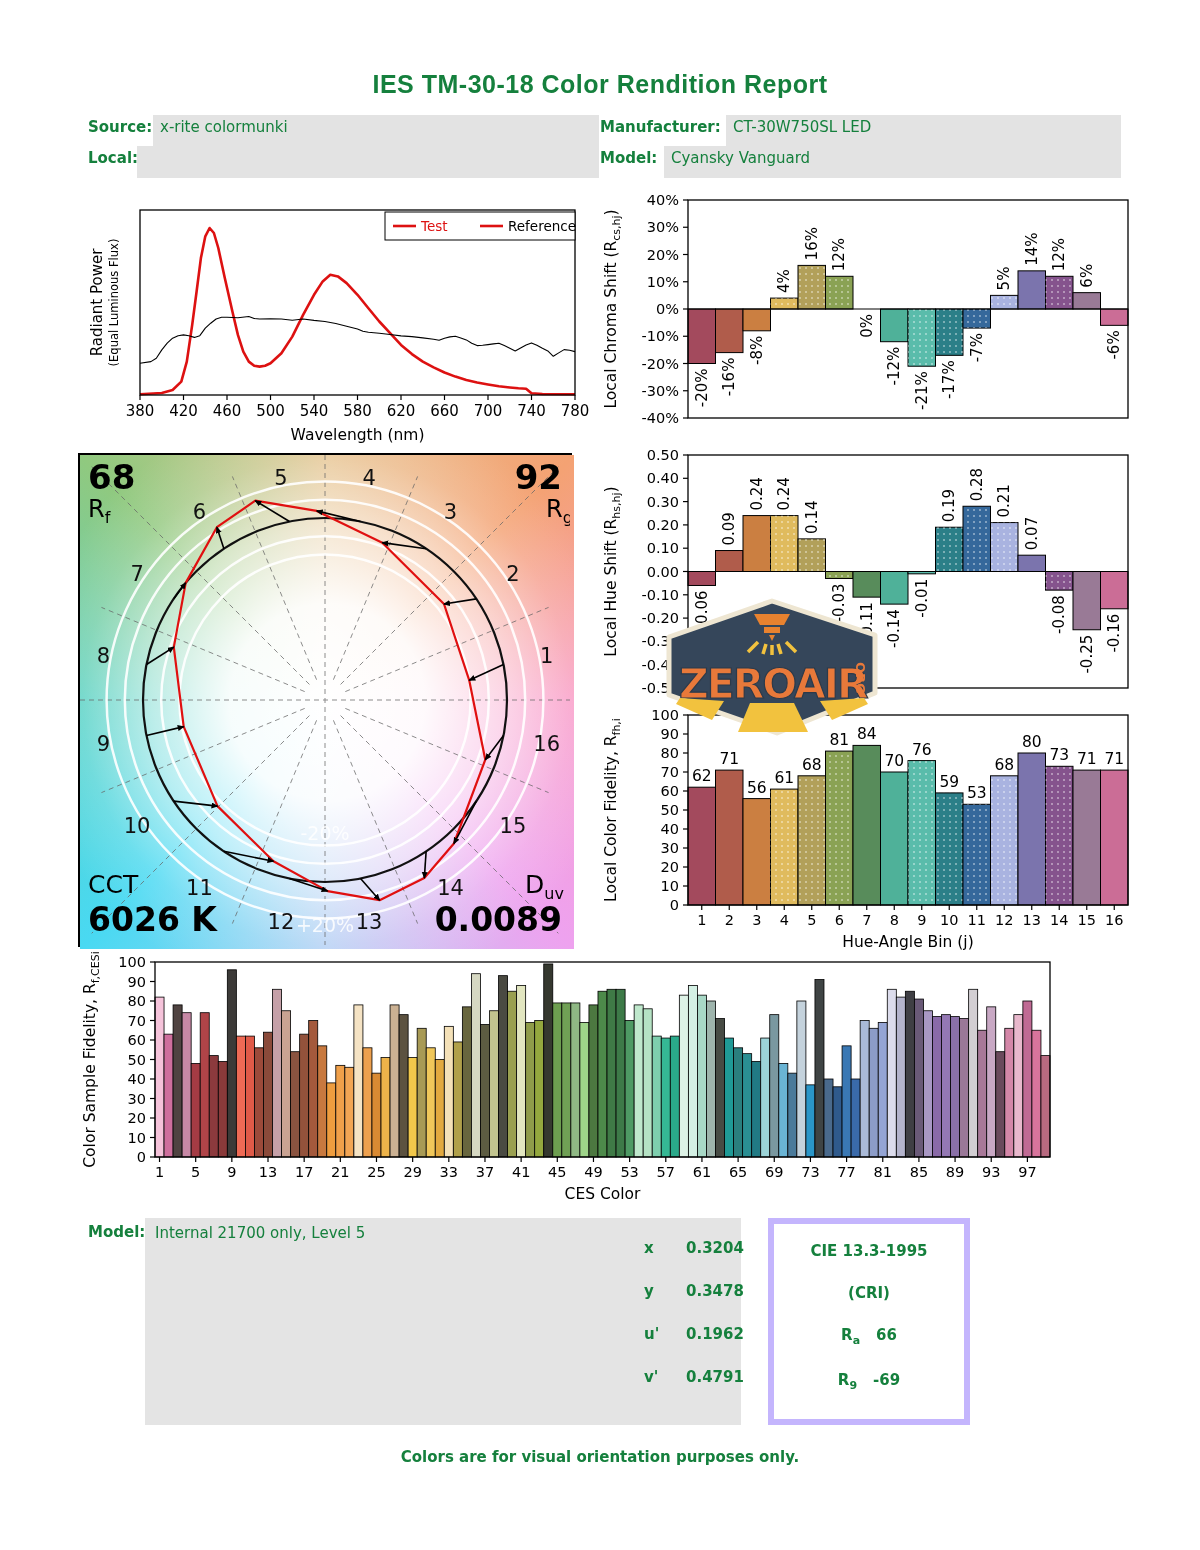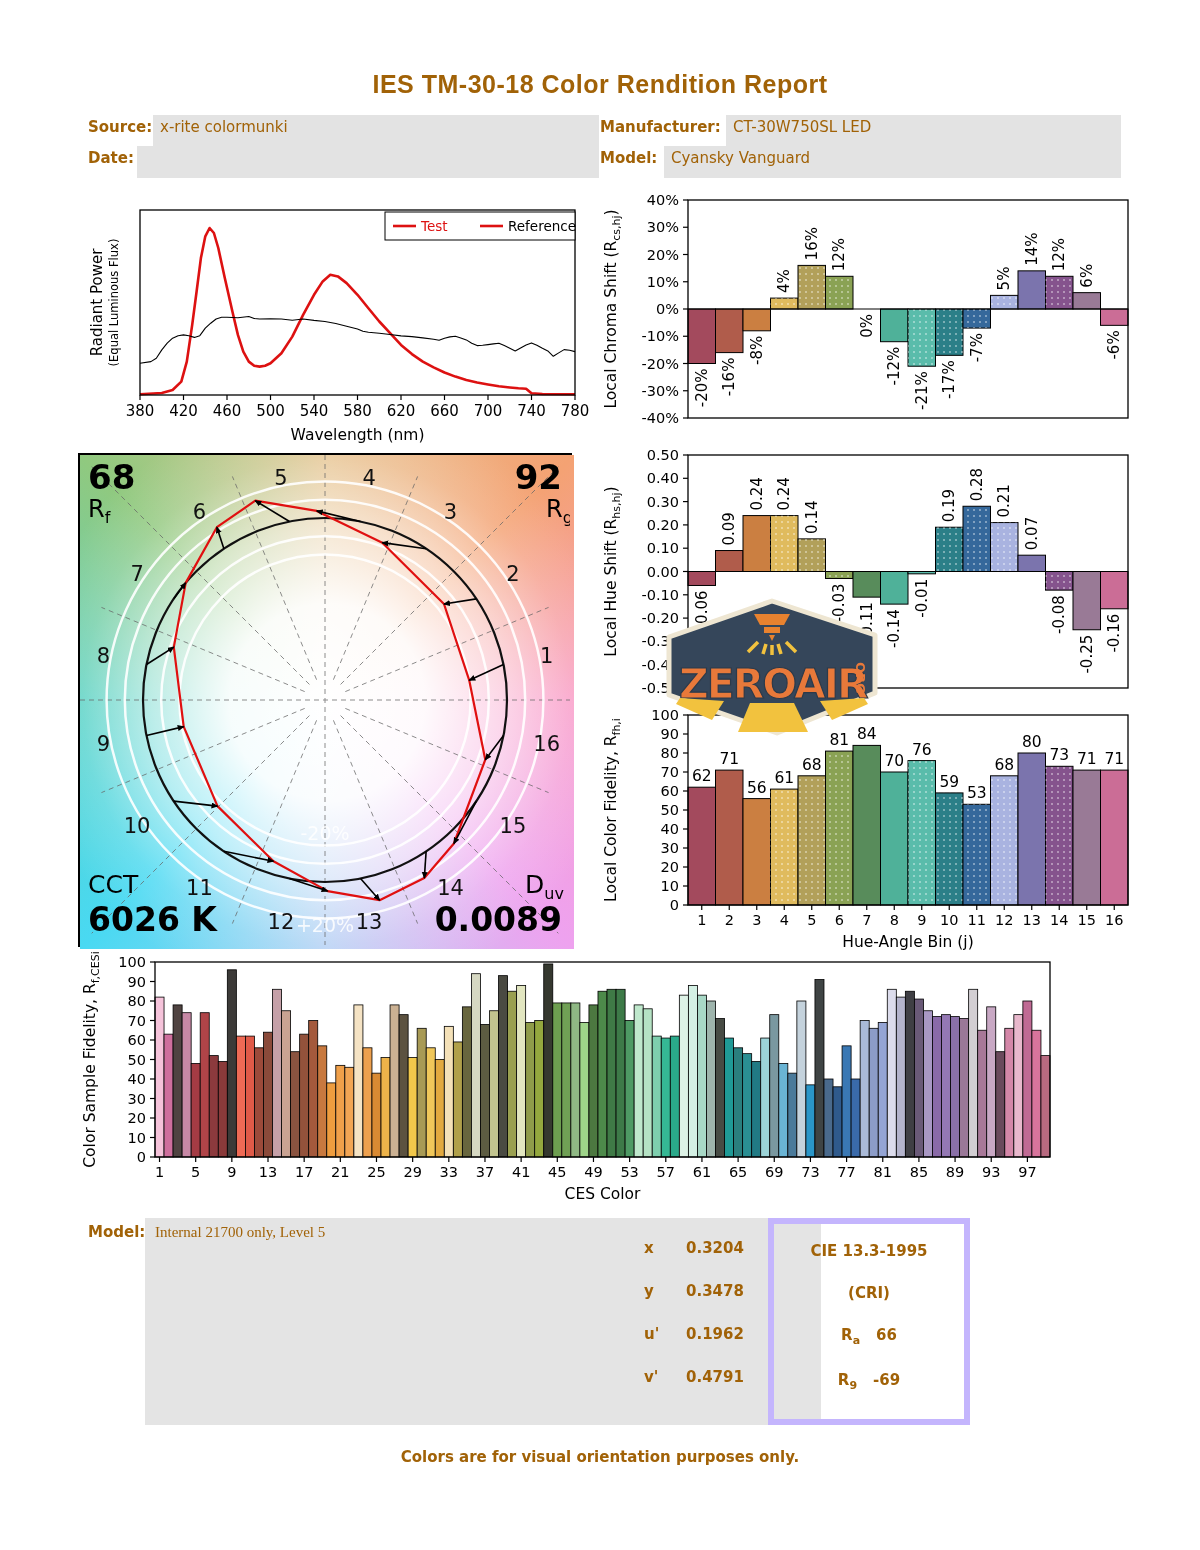--- a/index.html
+++ b/index.html
@@ -1,17 +1,17 @@
 <!DOCTYPE html>
 <html><head>
 <meta charset="utf-8">
 <style>
   html,body{margin:0;padding:0;background:#fff;}
   .page{position:relative;width:1200px;height:1550px;background:#fff;overflow:hidden;
-        font-family:"DejaVu Sans","Liberation Sans",sans-serif;color:#a16207;}
+        font-family:"DejaVu Sans","Liberation Sans",sans-serif;color:#15803d;}
   .abs{position:absolute;}
   .title{top:70px;left:0;width:1200px;text-align:center;font-size:25px;font-weight:bold;
          font-family:"Liberation Sans",sans-serif;letter-spacing:0.5px;}
   .hdr-label{font-size:15px;font-weight:bold;line-height:24px;white-space:nowrap;}
   .hdr-box{background:#e3e3e3;height:32px;line-height:24px;font-size:15px;padding-left:7px;overflow:hidden;}
   .cvg-bg{position:absolute;left:0;top:0;width:494px;height:494px;
     background:
       radial-gradient(circle at 50% 50%, rgba(255,255,255,1) 0%, rgba(255,255,255,.95) 28%,
         rgba(255,255,255,.60) 50%, rgba(255,255,255,.18) 70%, rgba(255,255,255,0) 86%),
       conic-gradient(from 0deg at 50% 50%, #e7c694 0deg, #f4a273 45deg, #f99cc8 90deg,
@@ -29,21 +29,21 @@
 </style>
 </head>
 <body>
 
 <div class="page">
 
   <div class="abs title">IES TM-30-18 Color Rendition Report</div>
 
   <div class="abs hdr-label" style="left:88px;top:115px;">Source:</div>
   <div class="abs hdr-box" style="left:153px;top:115px;width:439px;">x-rite colormunki</div>
-  <div class="abs hdr-label" style="left:88px;top:146px;">Date:</div>
+  <div class="abs hdr-label" style="left:88px;top:146px;">Local:</div>
   <div class="abs hdr-box" style="left:137px;top:146px;width:455px;"></div>
   <div class="abs hdr-label" style="left:600px;top:115px;">Manufacturer:</div>
   <div class="abs hdr-box" style="left:726px;top:115px;width:388px;">CT-30W750SL LED</div>
   <div class="abs hdr-label" style="left:600px;top:146px;">Model:</div>
   <div class="abs hdr-box" style="left:664px;top:146px;width:450px;">Cyansky Vanguard</div>
 
   <div class="abs" style="left:85px;top:192px;"><svg id="svg-spd" width="505" height="258">
         <path d="M55.0,202.2 L76.8,201.0 L87.6,198.0 L96.3,189.6 L101.8,169.6 L107.2,132.9 L111.6,99.5 L115.9,66.1 L120.3,44.3 L124.6,36.0 L128.9,41.0 L133.3,56.0 L139.8,86.1 L147.4,119.5 L152.9,142.9 L158.3,159.6 L163.8,169.6 L169.2,173.8 L174.6,174.6 L180.1,173.8 L185.5,171.3 L196.4,161.3 L207.3,144.6 L218.1,122.8 L229.0,102.8 L237.7,89.4 L245.3,82.8 L252.9,84.4 L261.6,91.1 L272.5,102.8 L283.4,116.2 L294.3,129.5 L305.1,141.2 L316.0,152.9 L326.9,162.1 L337.8,169.6 L348.6,175.4 L359.5,180.5 L370.4,184.6 L381.3,188.0 L392.1,190.5 L403.0,192.5 L413.9,194.3 L424.8,195.5 L433.4,196.3 L441.1,196.8 L446.5,201.3 L457.4,202.0 L490.0,202.2" fill="none" stroke="#dd1111" stroke-width="2.6" stroke-linejoin="round"></path>
         <path d="M55.0,171.3 L65.9,169.6 L71.3,166.3 L76.8,157.9 L82.2,151.2 L87.6,146.2 L93.1,143.7 L98.5,142.9 L103.9,143.7 L109.4,145.4 L114.8,143.7 L120.3,136.2 L125.7,131.2 L131.1,127.0 L136.6,125.3 L142.0,125.3 L152.9,125.8 L163.8,124.5 L169.2,126.5 L174.6,127.0 L185.5,126.7 L196.4,127.0 L207.3,128.2 L218.1,127.0 L229.0,128.4 L239.9,129.5 L250.8,131.5 L261.6,134.2 L272.5,137.0 L277.9,139.2 L283.4,140.2 L294.3,141.2 L305.1,142.5 L316.0,143.9 L326.9,144.6 L337.8,145.9 L348.6,147.2 L354.1,148.2 L359.5,146.2 L364.9,144.9 L370.4,144.2 L375.8,145.9 L381.3,147.9 L386.7,151.2 L392.1,153.6 L397.6,153.2 L403.0,152.6 L408.4,151.9 L413.9,151.2 L419.3,153.6 L424.8,156.2 L430.2,158.9 L435.6,155.9 L441.1,152.9 L446.5,150.9 L451.9,153.2 L457.4,156.2 L462.8,158.9 L468.3,164.3 L473.7,160.9 L479.1,157.6 L484.6,158.2 L490.0,159.6" fill="none" stroke="#000000" stroke-width="1.1" stroke-linejoin="round"></path>
         <g>
@@ -631,21 +631,21 @@
       <text id="logo-org" font-size="13" font-weight="bold" fill="#e8793a" font-family="Liberation Sans,sans-serif" transform="rotate(90 190 64)" x="190" y="64">ORG</text>
       <g fill="#f2c23e">
         <polygon points="14,100 58,103 46,122 10,106"></polygon>
         <polygon points="84,105 128,105 142,134 72,134"></polygon>
         <polygon points="154,103 198,100 202,106 166,122"></polygon>
       </g>
     </svg>
   </div>
 
   <div class="abs hdr-label" style="left:88px;top:1220px;">Model:</div>
-  <div class="abs notes-box" style="left:145px;top:1218px;width:676px;height:207px;font-family:Liberation Serif, serif;">Internal 21700 only, Level 5</div>
+  <div class="abs notes-box" style="left:145px;top:1218px;width:596px;height:207px;">Internal 21700 only, Level 5</div>
 
   <div class="abs" style="left:644px;top:1238px;">
     <div class="chroma-row" style="margin-bottom:23px;">
         <span class="lab">x</span>
         <span>0.3204</span>
       </div>
     <div class="chroma-row" style="margin-bottom:23px;">
         <span class="lab">y</span>
         <span>0.3478</span>
       </div>

